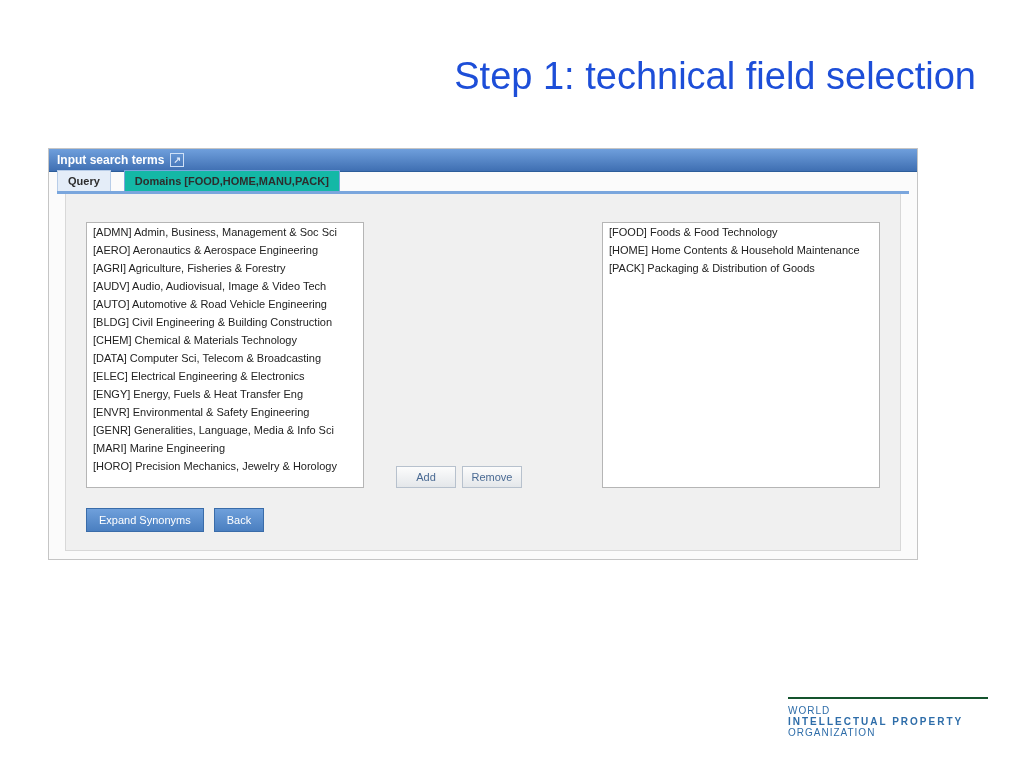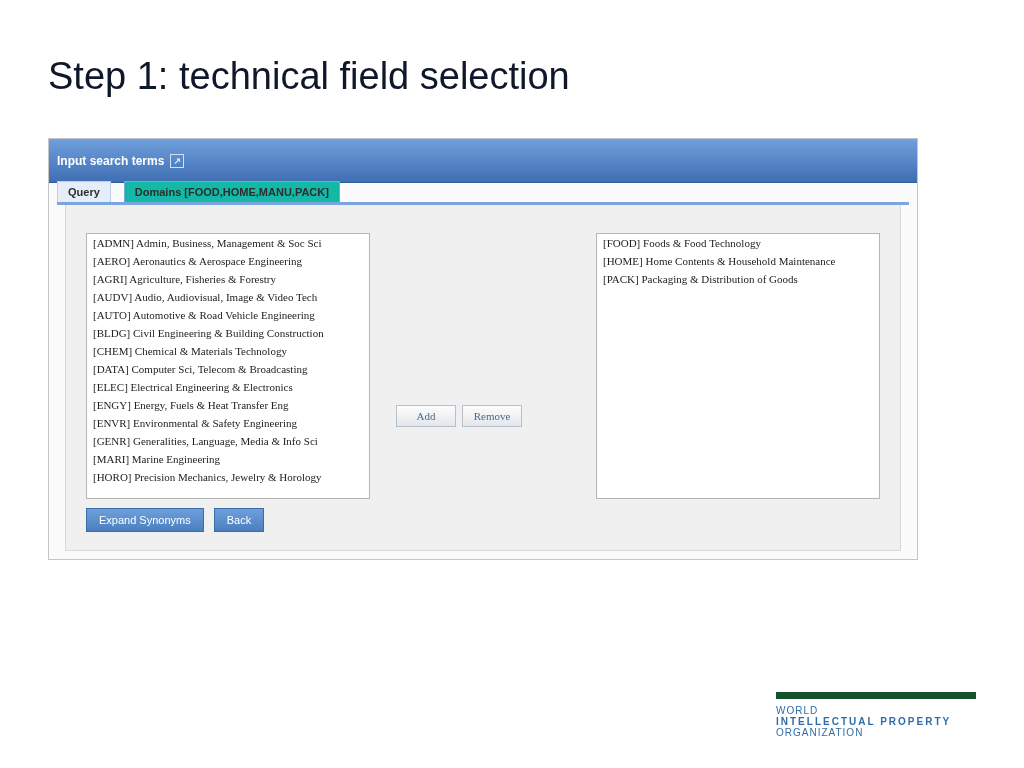--- a/index.html
+++ b/index.html
@@ -1,26 +1,26 @@
 <!DOCTYPE html>
 <html><head>
 <meta charset="utf-8">
 <style>
   * { box-sizing: border-box; margin: 0; padding: 0; }
   html, body { width: 1024px; height: 768px; font-family: Arial, Helvetica, sans-serif; background: #fff; }
   .slide { width: 1024px; height: 768px; position: relative; padding: 55px 48px 0 48px; }
-  .slide-title { font-size: 38px; color: #0f172a; font-weight: 400; margin-bottom: 40px; }
+  .slide-title { font-size: 38px; color: #1d4ed8; font-weight: 400; margin-bottom: 50px; text-align: right; }
 
   .panel {
     border: 1px solid #c5c5c5;
     background: #fbfbfb;
     width: 870px;
   }
   .panel-header {
-    height: 44px;
+    height: 23px;
     background: linear-gradient(#6f9fdc, #3f6fb2);
     border-bottom: 1px solid #2c5d9a;
     display: flex; align-items: center;
     padding: 0 8px;
     color: #fff; font-size: 12px; font-weight: bold;
     gap: 6px;
   }
   .popout-icon {
     display:inline-flex; align-items:center; justify-content:center;
     width:14px; height:14px; border:1px solid #cfe0f6;
@@ -46,54 +46,54 @@
     background: #14b8a6;
     border-color: #7aa6dd;
   }
   .body-area {
     padding: 28px 20px 18px 20px;
     background: #f0f0f0;
     margin: 0 8px 8px 8px;
     border: 1px solid #d8d8d8;
     border-top: none;
   }
-  .dual-list { display:flex; align-items:center; gap: 0; font-family: Liberation Serif, serif; }
+  .dual-list { display:flex; align-items:flex-end; gap: 6px; }
   .list-box {
     background:#fff;
     border:1px solid #b5b5b5;
     font-size:11px;
     color:#222;
     overflow-y:scroll;
   }
   .list-box.left { width: 322px; height: 266px; }
   .list-box.right { width: 322px; height: 266px; overflow-y:auto;margin-left:48px; }
   .list-item { padding: 3px 6px; white-space: nowrap; }
   .btn-col { display:flex; gap:6px; align-items:flex-start; padding: 100px 26px 0 26px; }
   .tb-btn {
     font-size: 11px; color: #4a6a93;
     width: 60px; height: 22px;
     background: linear-gradient(#fcfcfc,#e4e7ea);
     border: 1px solid #b7c1cd;
     text-align: center;
     display:flex; align-items:center; justify-content:center;
     cursor: pointer;
   }
-  .bottom-btns { display:flex; gap:10px; margin-top: 9px; }
+  .bottom-btns { display:flex; gap:10px; margin-top: 20px; }
   .blue-btn {
     font-size: 11px; color:#fff;
     background: linear-gradient(#6fa0db,#4a7fc0);
     border: 1px solid #3a6ca9;
     padding: 5px 12px;
     cursor:pointer;
   }
   .footer-brand {
-    position:absolute; right: 48px; bottom: 30px;
+    position:absolute; right: 36px; bottom: 30px;
     color: #2e6da9; font-size: 10px; letter-spacing: 1px;
     text-align:left;
-    border-top: 7px solid #14532d;
+    border-top: 2px solid #14532d;
     padding-top: 6px;
     width: 200px;
   }
   .footer-brand .l2 { font-weight: bold; letter-spacing: 2px; font-size: 10px; }
 
   
   .list-box.left::-webkit-scrollbar { width: 16px; }
   .list-box.left::-webkit-scrollbar-track { background:#efefef; border-left:1px solid #ccc; }
   .list-box.left::-webkit-scrollbar-thumb { background:#cfcfcf; border:1px solid #aaa; }
 </style>

